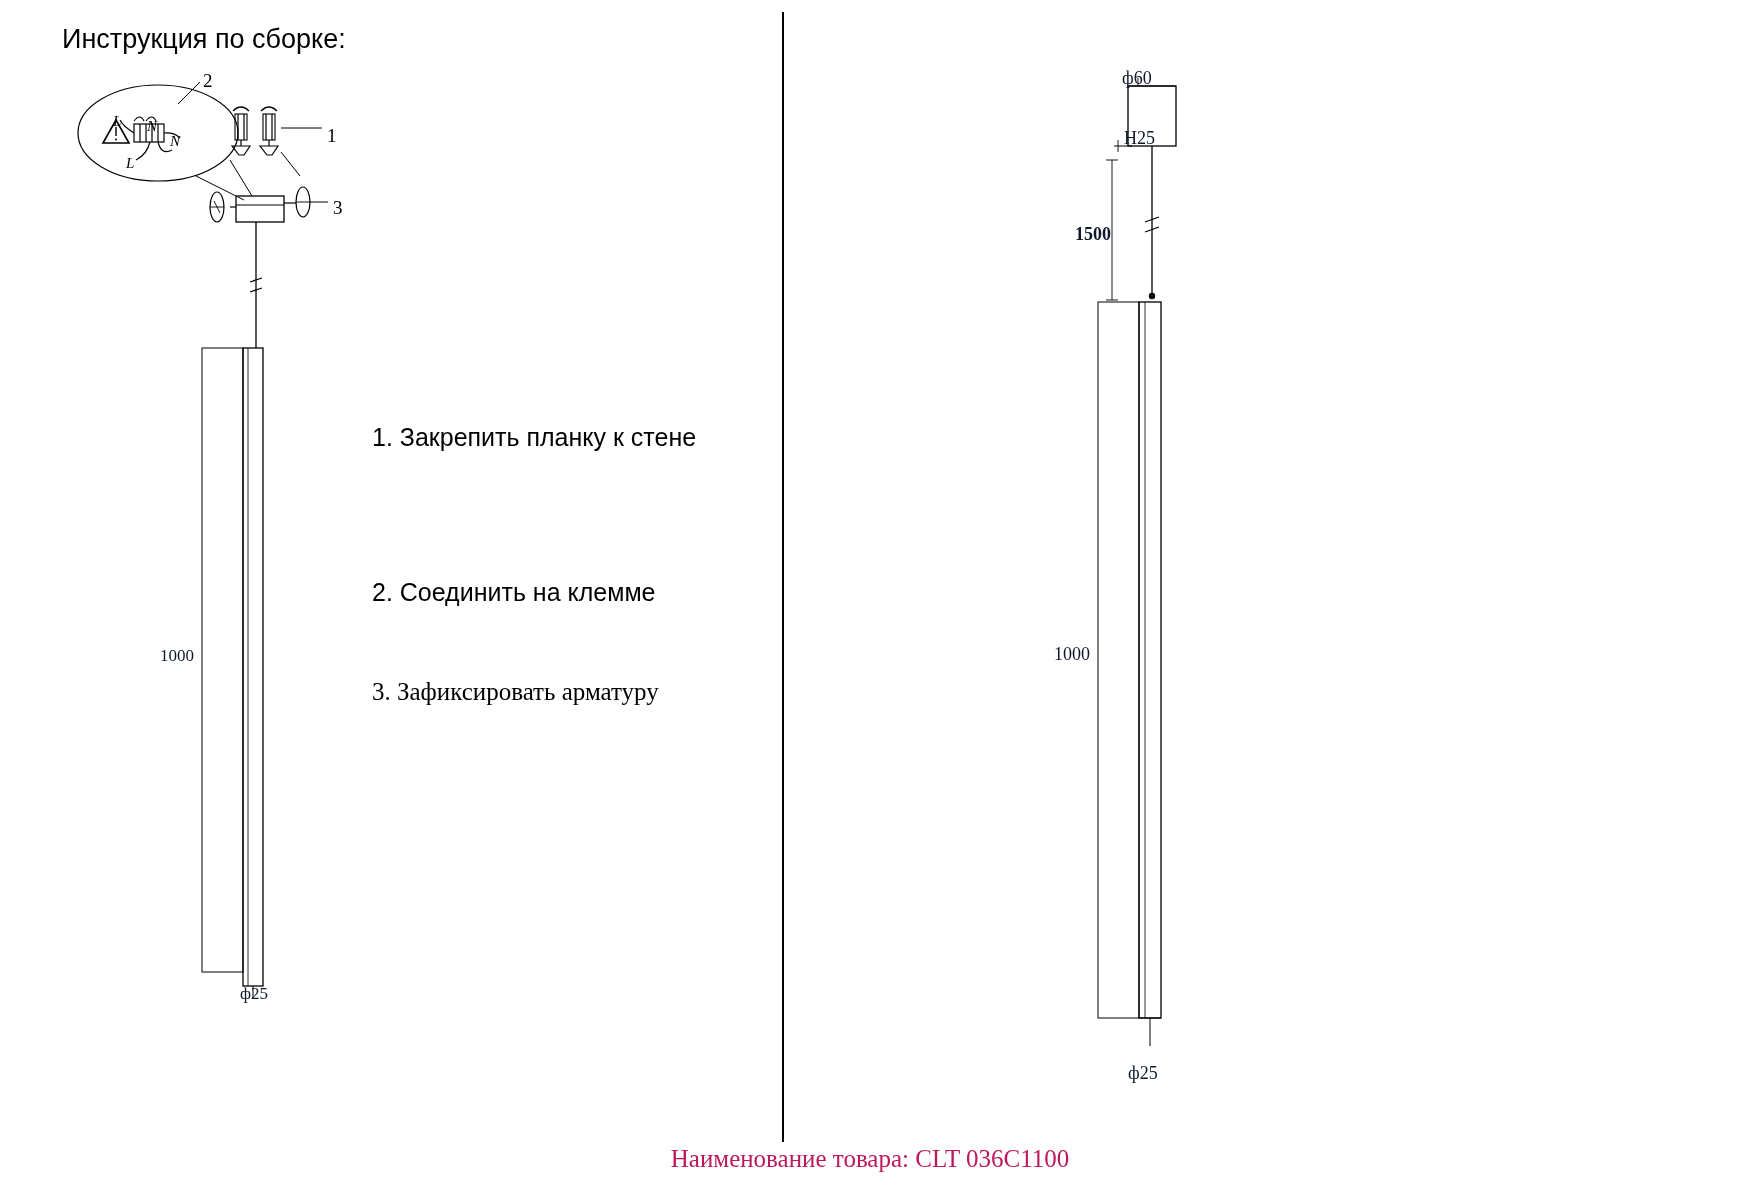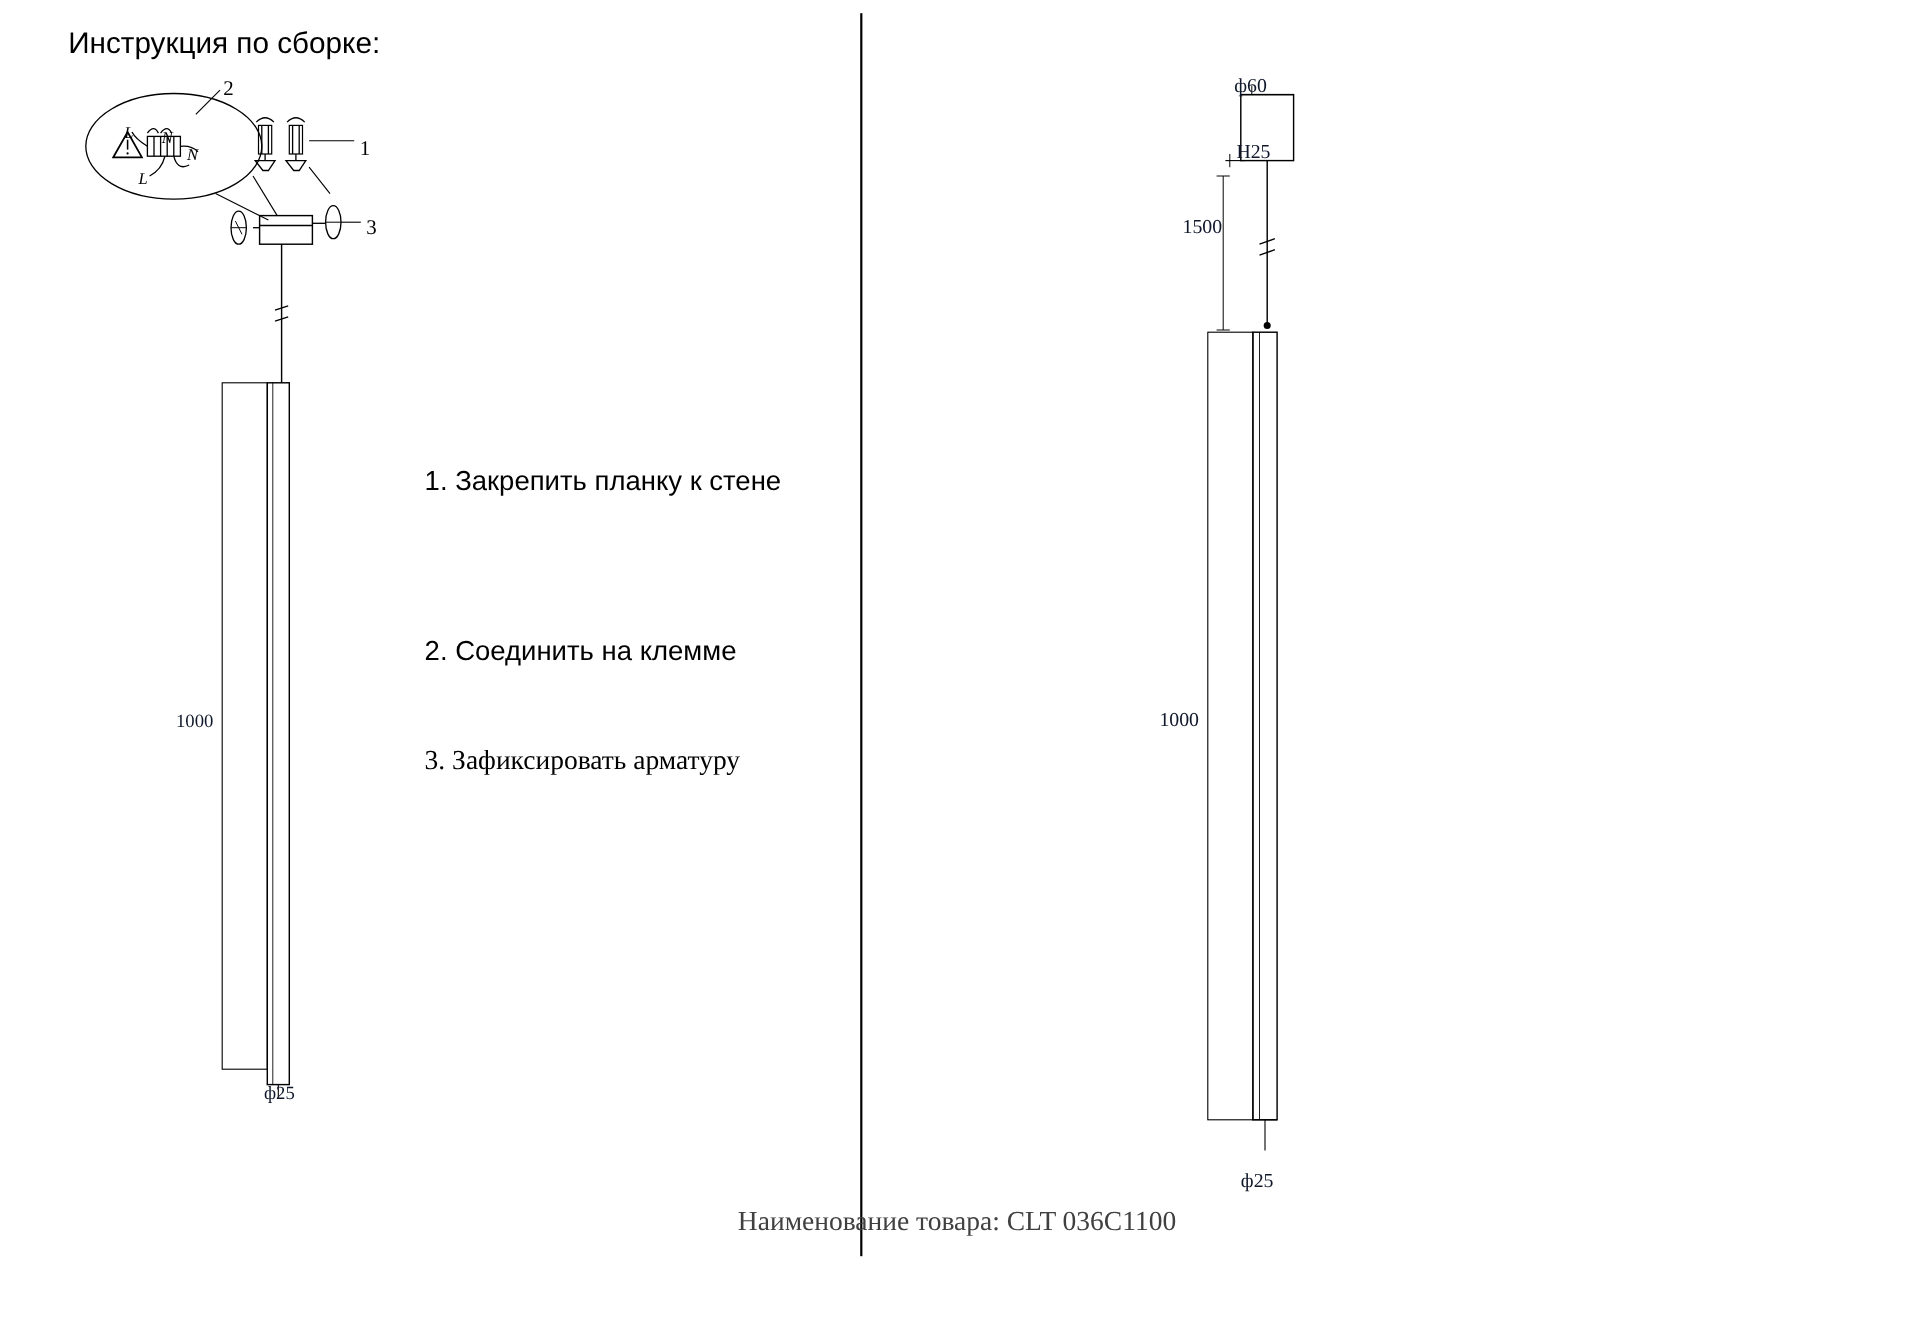--- a/index.html
+++ b/index.html
@@ -40,49 +40,48 @@
     background: #000;
   }
 
   .step {
     position: absolute;
     font-size: 25px;
     line-height: 34px;
     font-family: "Liberation Sans", sans-serif;
     color: #000;
     width: 350px;
-    margin-left: 14px;
   }
   #step-1 { left: 372px; top: 420px; }
   #step-2 { left: 372px; top: 575px; }
   #step-3 { left: 372px; top: 675px; font-family: Liberation Serif, serif; }
 
   #product-name {
     position: absolute;
     left: 0;
-    top: 1097px;
+    top: 1145px;
     width: 1740px;
     text-align: center;
     font-size: 25px;
     font-family: "Liberation Serif", serif;
-    color: #404040;
+    color: #be185d;
   }
 
   
   .dim {
     position: absolute;
     font-family: "Liberation Serif", serif;
     color: #0f172a;
     white-space: nowrap;
   }
   #dim-1000-left { left: 160px; top: 646px; font-size: 17px; }
   #dim-d25-left  { left: 240px; top: 984px; font-size: 17px; }
   #dim-d60       { left: 1122px; top: 68px;  font-size: 18px; }
   #dim-h25       { left: 1080px; top: 128px; font-size: 18px; margin-left: 44px; }
-  #dim-1500      { left: 1075px; top: 196px; font-size: 18px; }
+  #dim-1500      { left: 1075px; top: 224px; font-size: 18px; font-weight: bold; }
   #dim-1000-right{ left: 1054px; top: 644px; font-size: 18px; }
   #dim-d25-right { left: 1128px; top: 1063px; font-size: 18px; }
 
   .callout {
     position: absolute;
     font-family: "Liberation Serif", serif;
     font-size: 19px;
     color: #000;
   }
   #callout-1 { left: 327px; top: 125px; }

